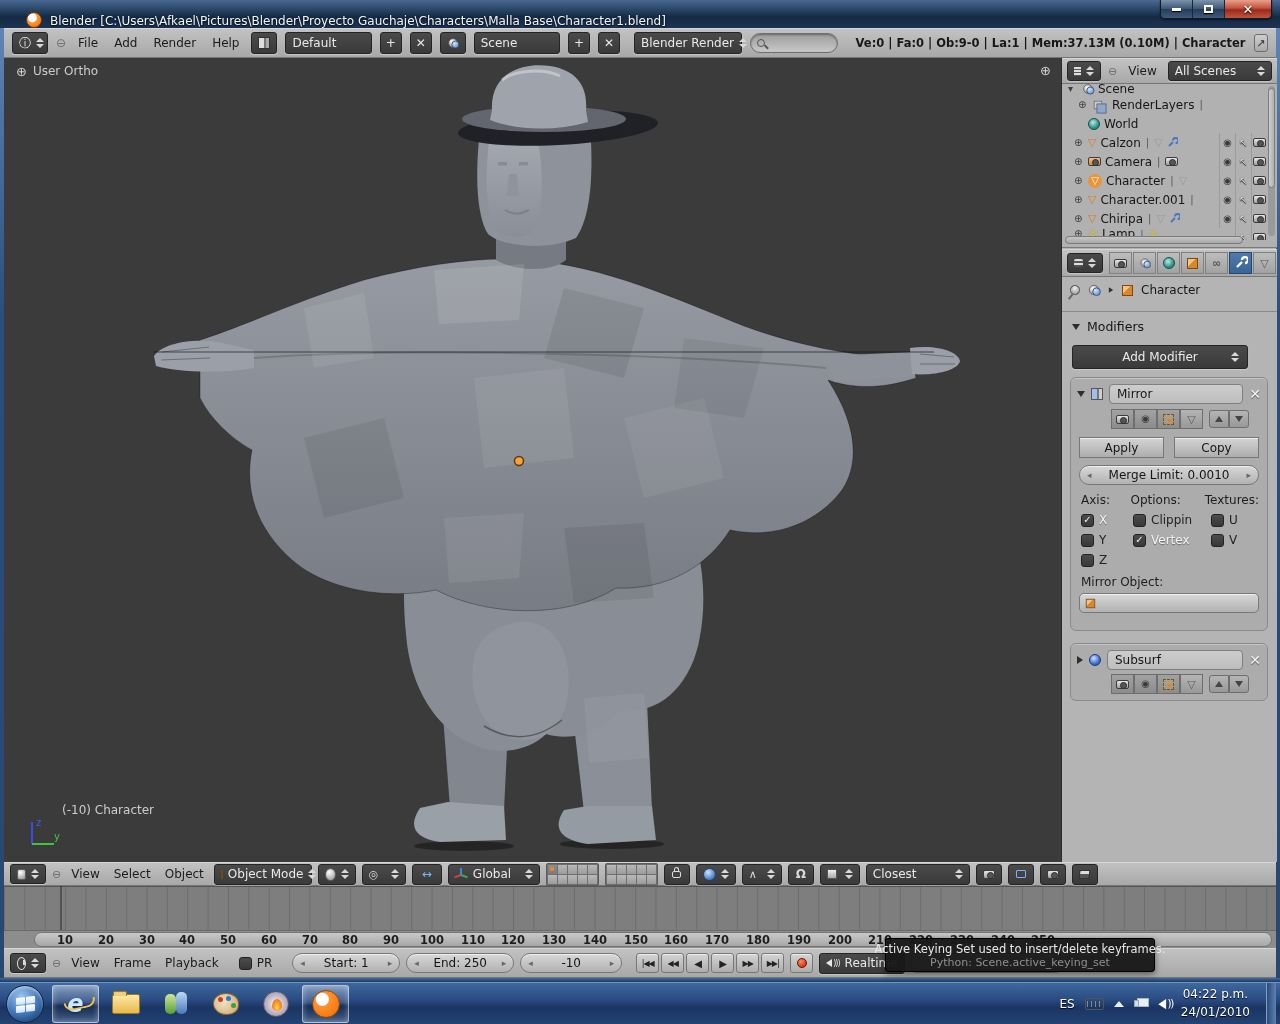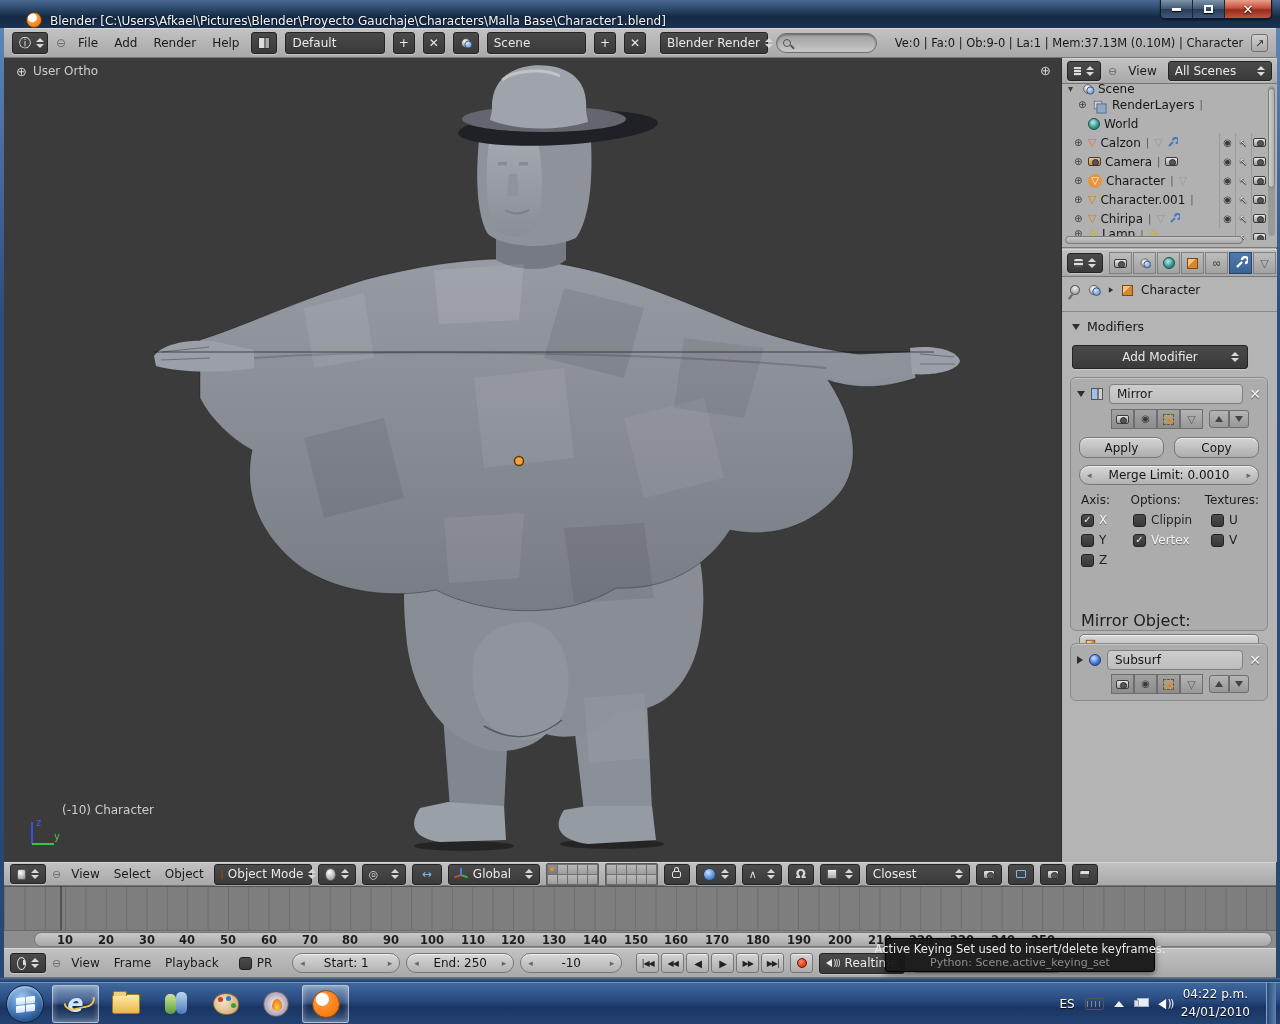--- a/index.html
+++ b/index.html
@@ -20,21 +20,21 @@
   .closex{color:#fff;font-size:13px;font-weight:bold;text-shadow:0 1px 2px #000;line-height:1;}
   .blogo{width:16px;height:16px;border-radius:50%;background:radial-gradient(circle at 38% 34%,#fff 0 4px,#ff9537 5px,#e56d00 100%);border:1px solid #7e3a00;}
   .sideborder{width:4px;top:28px;height:954px;background:linear-gradient(180deg,#5e85b5,#2c4e7d 30%,#27486f);}
   .bottomborder{left:0;top:978px;width:1280px;height:4px;background:linear-gradient(#44699a,#1d3a60);}
 
   
   .hdr{background:linear-gradient(#c2c2c2,#a8a8a8);border-top:1px solid #d6d6d6;border-bottom:1px solid #767676;}
   .menu{color:#1b1b1b;font-size:12px;padding:0 4px;white-space:nowrap;}
   .dd{background:linear-gradient(#4a4a4a,#3a3a3a);border:1px solid #242424;border-radius:3px;color:#e9e9e9;font-size:12px;height:22px;display:flex;align-items:center;padding:0 6px;gap:5px;white-space:nowrap;box-shadow:0 1px 1px rgba(255,255,255,.35);}
   .pill{background:linear-gradient(#d8d8d8,#b2b2b2);border:1px solid #787878;border-radius:10px;color:#151515;font-size:12px;height:20px;display:flex;align-items:center;justify-content:center;white-space:nowrap;box-shadow:inset 0 1px 0 rgba(255,255,255,.6);}
-  .btnlight{background:linear-gradient(#d4d4d4,#adadad);border:1px solid #777;border-radius:8px;color:#161616;font-size:12px;display:flex;align-items:center;justify-content:center;box-shadow:inset 0 1px 0 rgba(255,255,255,.6);}
+  .btnlight{background:linear-gradient(#d4d4d4,#adadad);border:1px solid #777;border-radius:0;color:#161616;font-size:12px;display:flex;align-items:center;justify-content:center;box-shadow:inset 0 1px 0 rgba(255,255,255,.6);}
   .sqbtn{background:linear-gradient(#b5b5b5,#989898);border:1px solid #6e6e6e;display:flex;align-items:center;justify-content:center;}
   .updown{display:inline-flex;flex-direction:column;gap:2px;margin-left:auto;}
   .updown i{display:block;width:0;height:0;border-left:4px solid transparent;border-right:4px solid transparent;}
   .updown .u{border-bottom:4px solid #d8d8d8;}
   .updown .d{border-top:4px solid #d8d8d8;}
   .cb{width:13px;height:13px;border-radius:3px;background:linear-gradient(#4c4c4c,#383838);border:1px solid #222;display:inline-flex;align-items:center;justify-content:center;color:#efefef;font-size:10px;line-height:1;}
   .cblabel{font-size:12px;margin-left:5px;}
   .cblabel.on{color:#f4f4f4;text-shadow:0 1px 1px rgba(0,0,0,.4);}
   .cblabel.off{color:#232323;}
   .cam{position:relative;width:13px;height:9px;background:linear-gradient(#e8e8e8,#9d9d9d);border:1px solid #3c3c3c;border-radius:2px;}
@@ -230,21 +230,21 @@
       <span>Blender Render</span>
       <span class="updown">
           <i class="u"></i>
           <i class="d"></i>
         </span>
     </div>
     <div class="searchbox">
       <span class="mag"></span>
       <span style="font-size:11px;color:#444;margin-left:4px;"></span>
     </div>
-    <span class="stats" style="margin-left:10px;">Ve:0 | Fa:0 | Ob:9-0 | La:1 | Mem:37.13M (0.10M) | Character</span>
+    <span class="stats" style="margin-left:10px;font-weight:bold;">Ve:0 | Fa:0 | Ob:9-0 | La:1 | Mem:37.13M (0.10M) | Character</span>
     <span class="rszbox" style="margin-left:auto;">↗</span>
   </div>
 
   <div class="abs viewport">
     <svg width="1057" height="804" viewBox="0 0 1057 804">
       <defs>
         <linearGradient id="gp" x1="0" y1="0" x2="0" y2="1">
           <stop offset="0" stop-color="#969aa2"></stop>
             <stop offset="1" stop-color="#787c84"></stop>
         </linearGradient>
@@ -629,21 +629,21 @@
               <span class="cb"></span>
               <span class="cblabel off">V</span>
             </span>
         </div>
         <div class="row" style="padding:6px 8px 0 10px;">
           <span class="row">
               <span class="cb"></span>
               <span class="cblabel off">Z</span>
             </span>
         </div>
-        <div style="padding:8px 8px 0 10px;font-size:16px;color:#1d1d1d;margin-top:36px;">Mirror Object:</div>
+        <div style="padding:8px 8px 0 10px;font-size:12px;color:#1d1d1d;">Mirror Object:</div>
         <div class="row" style="padding:4px 8px 0 8px;">
           <span class="pill" style="flex:1;border-radius:5px;justify-content:flex-start;padding-left:5px;gap:5px;">
             <span class="cubeicon" style="transform:scale(.85);"></span>
           </span>
         </div>
       </div>
 
       <div class="propbox" style="top:394px;height:58px;">
         <div class="row" style="padding:6px 6px 0 6px;gap:6px;">
           <span class="collapsearrow right"></span>

